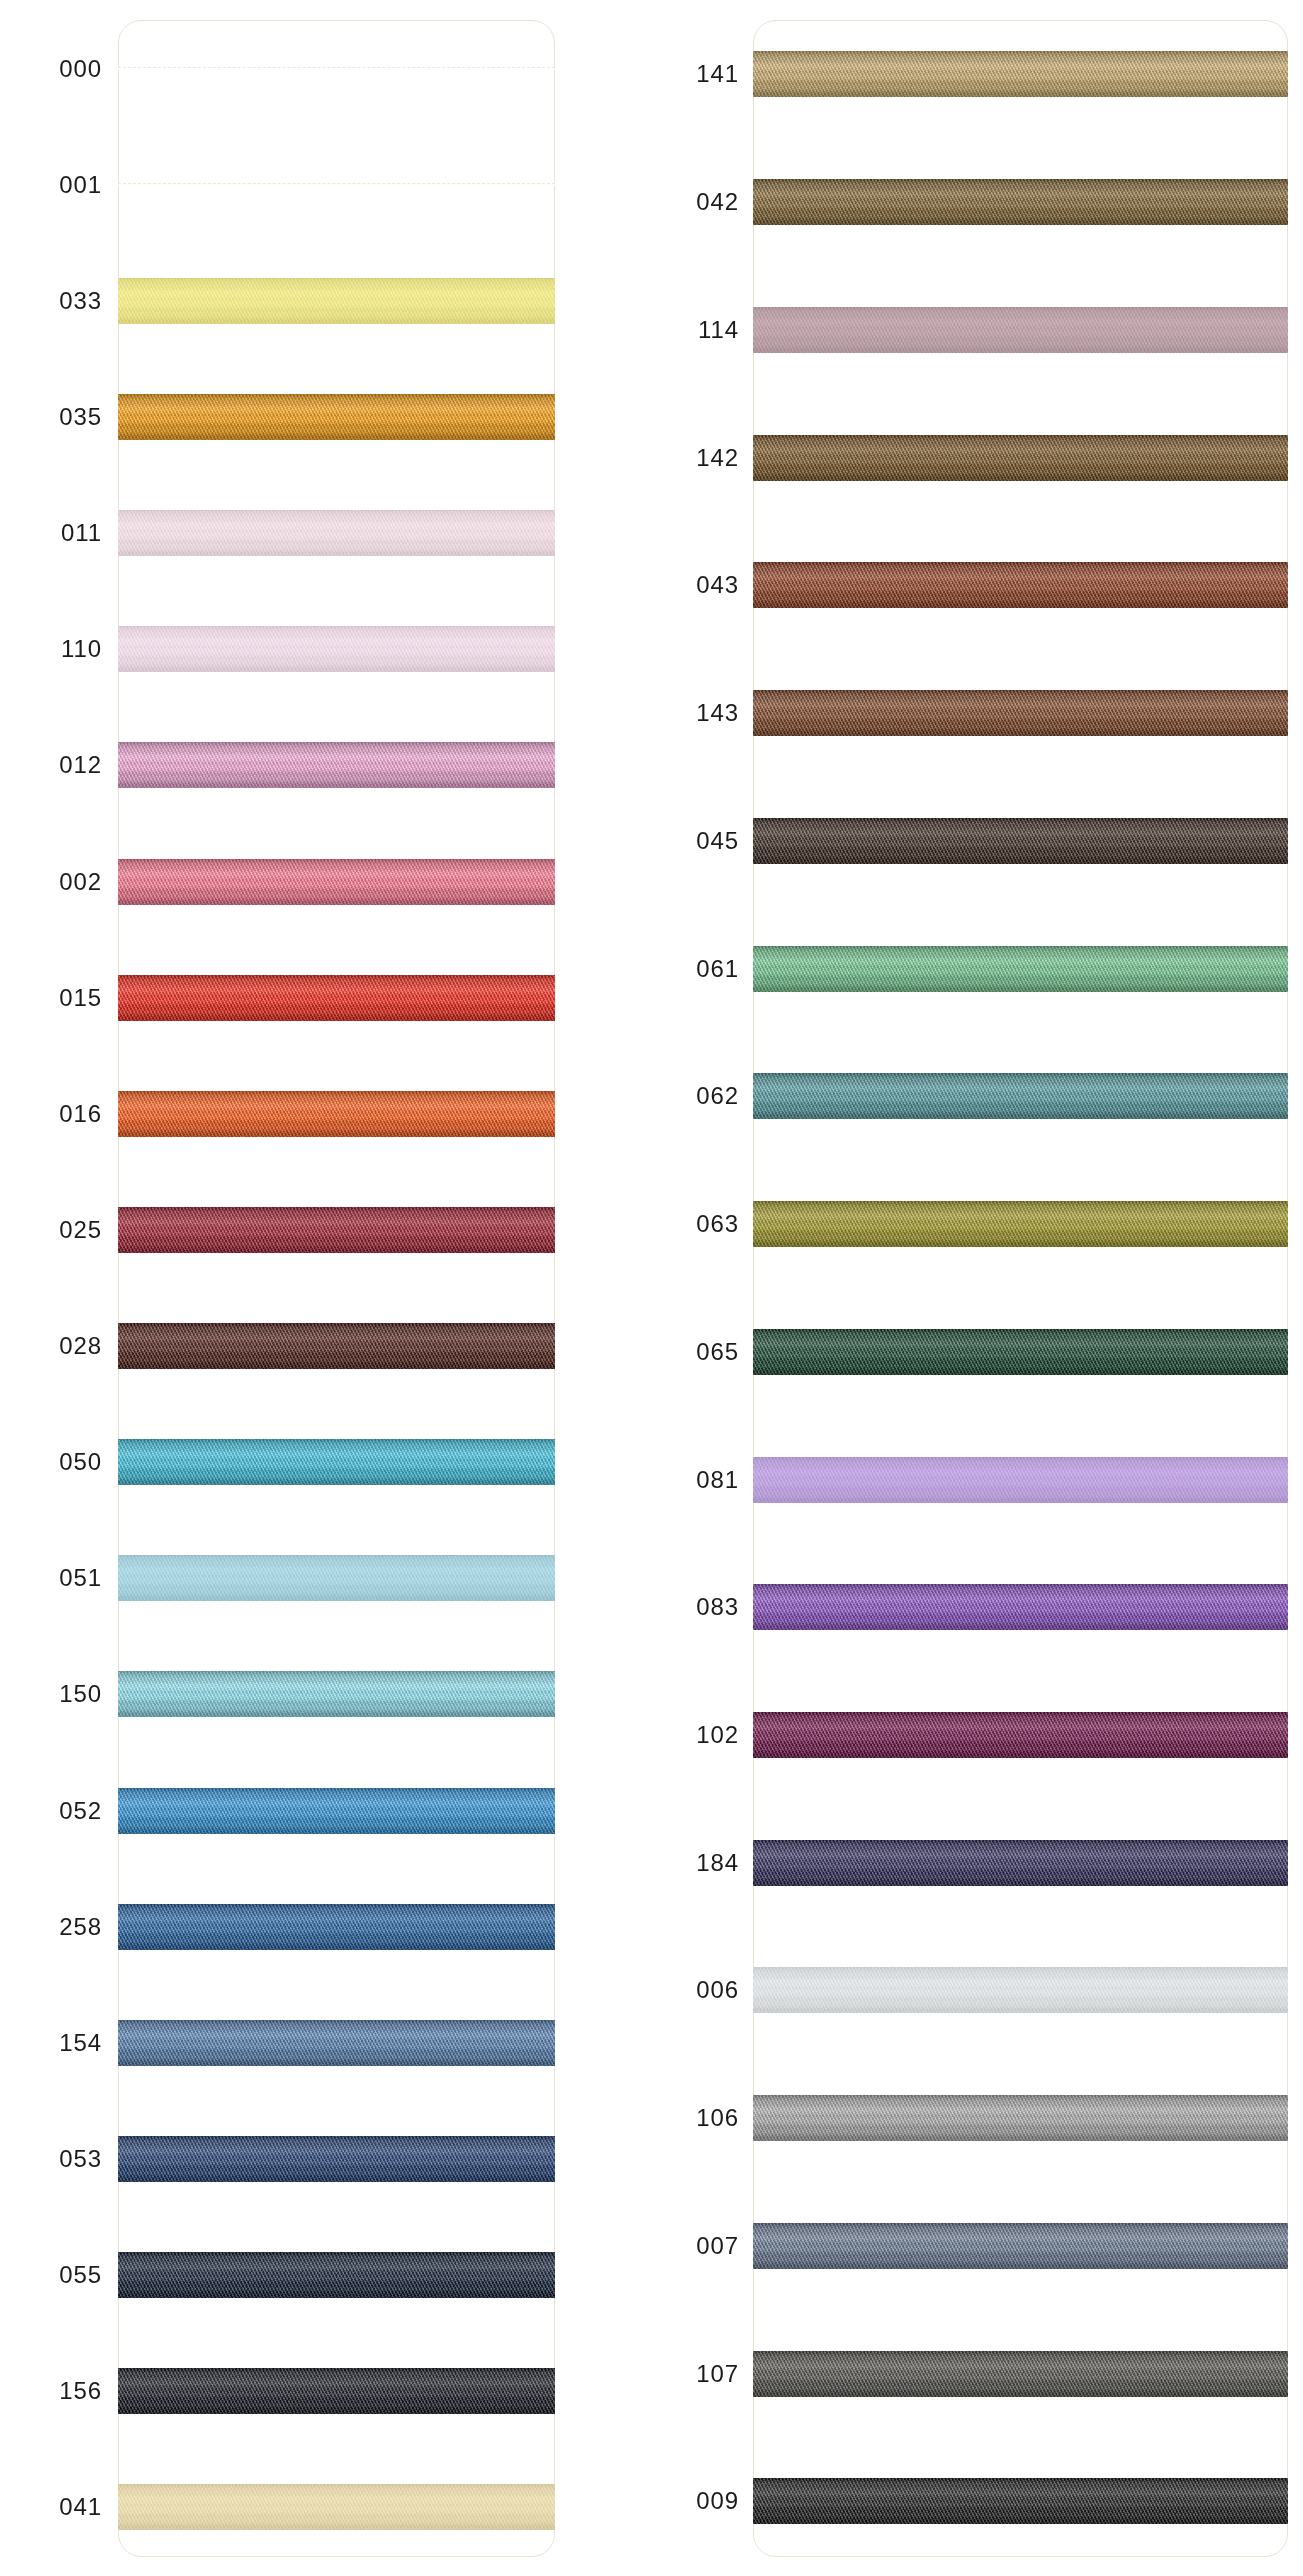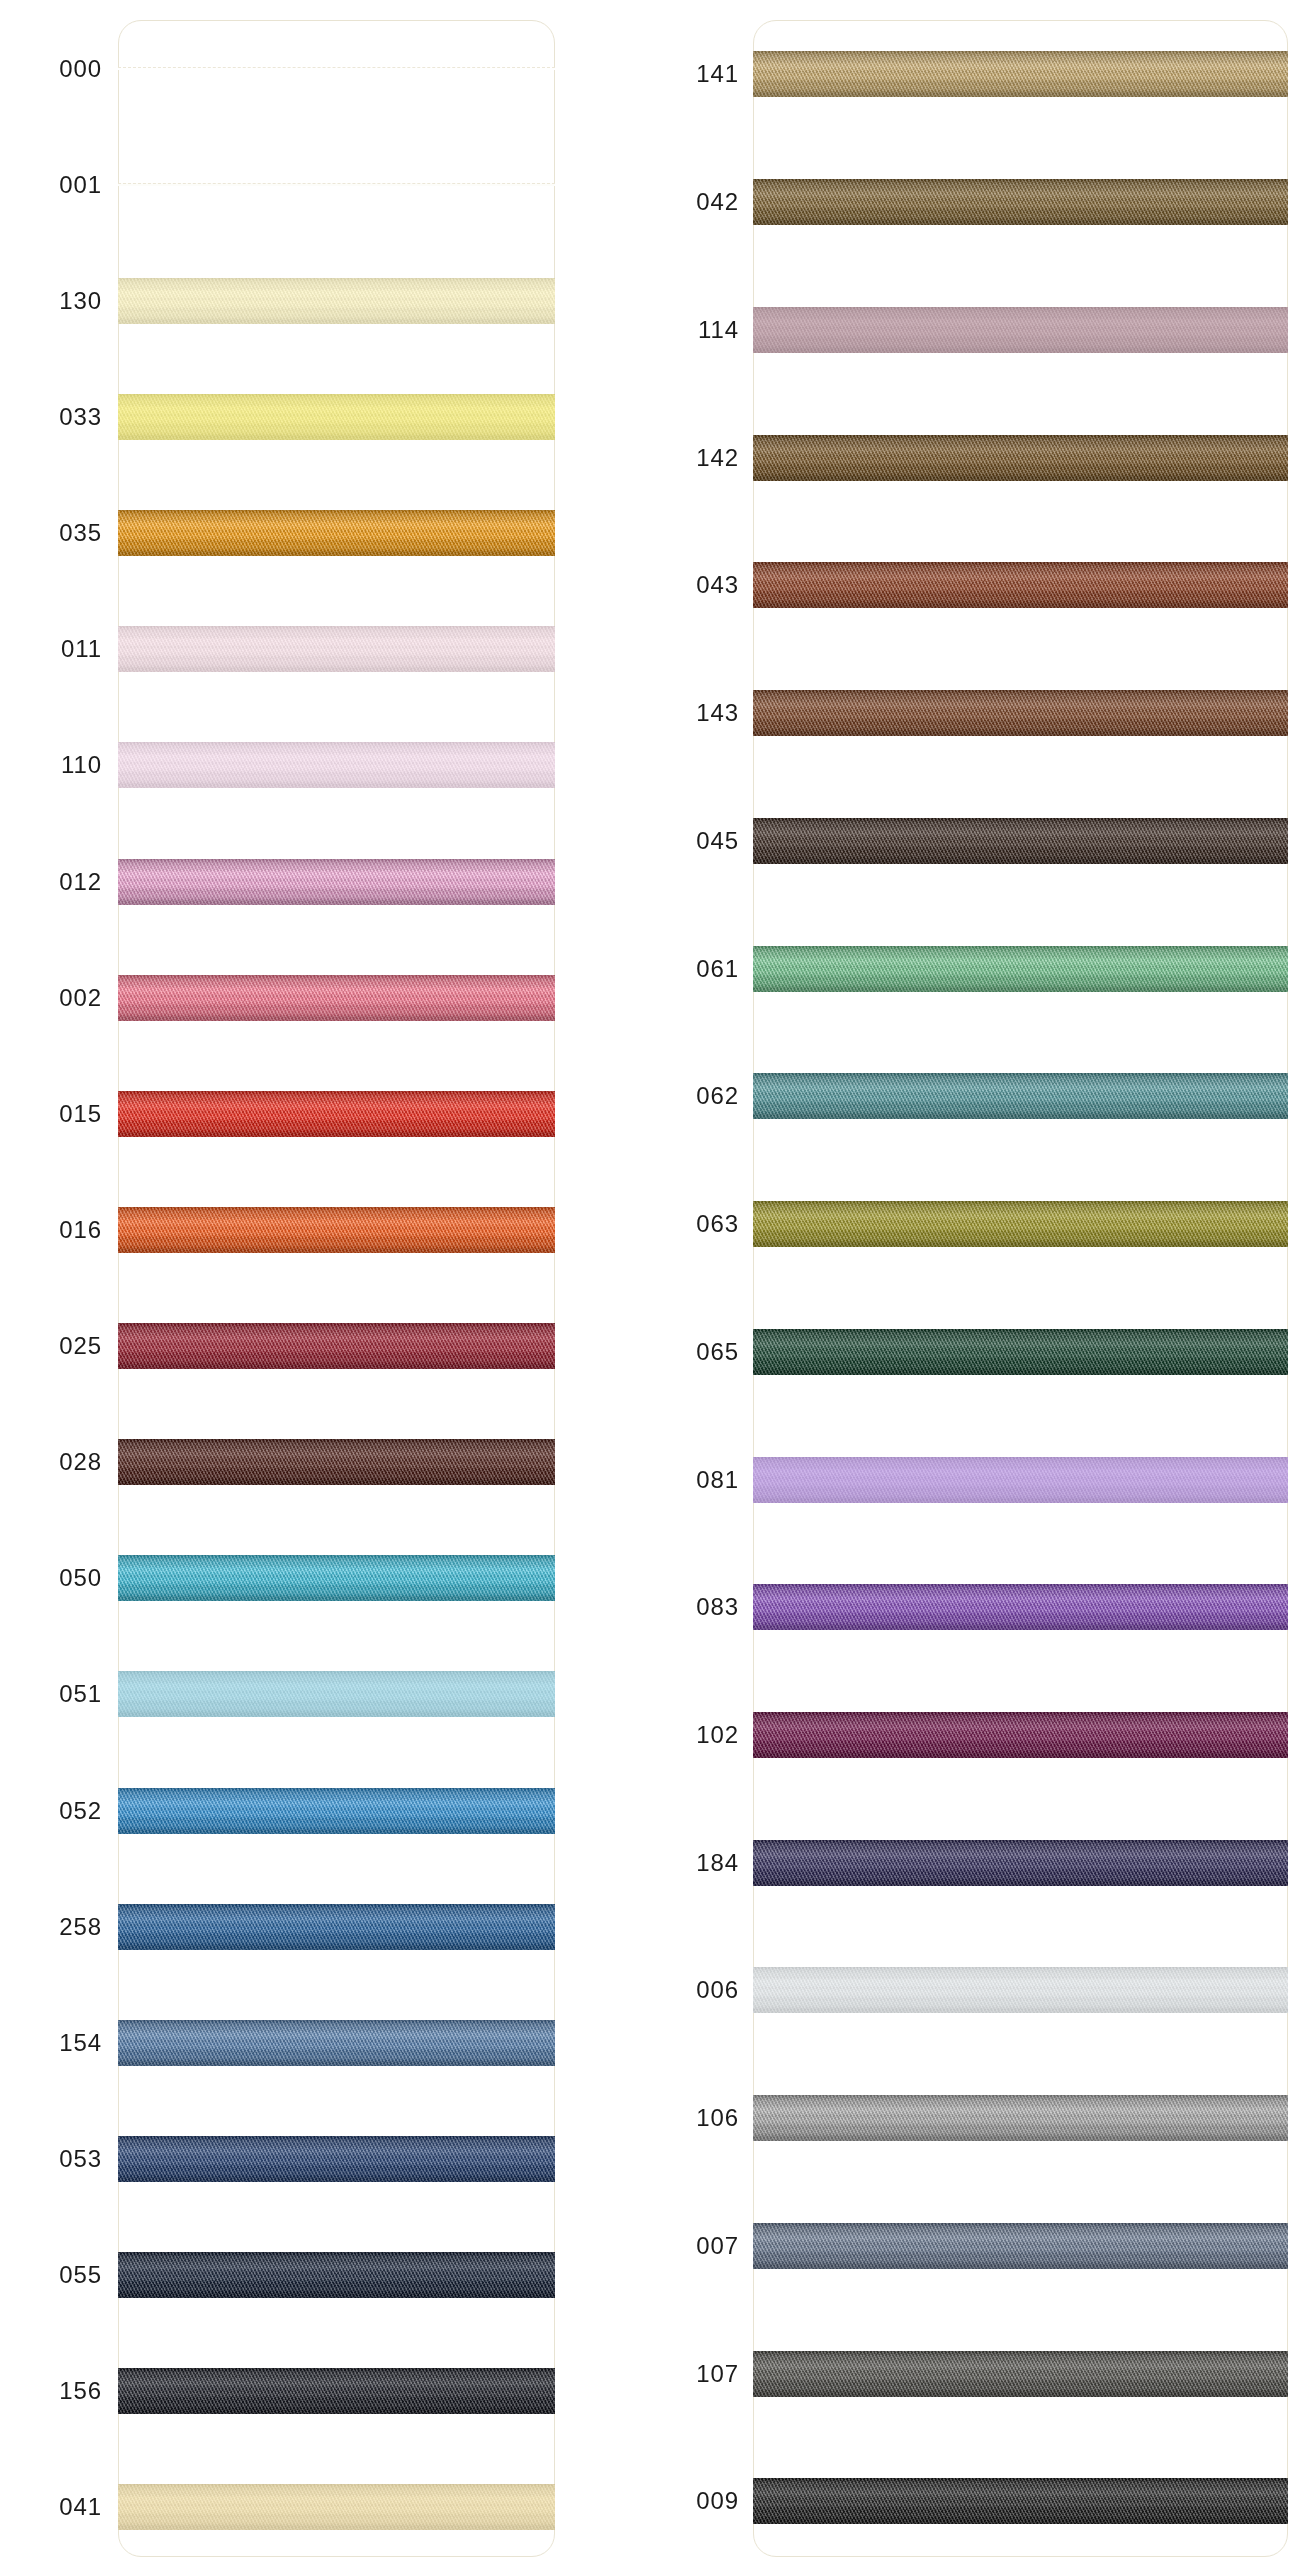--- a/index.html
+++ b/index.html
@@ -170,29 +170,20 @@
             <div class="swatch pale blank" style="background-color: rgb(255, 255, 255);"></div>
           </div>
         </div>
         <div class="row">
           <div class="row-label">001</div>
           <div class="swatch-slot">
             <div class="swatch pale blank" style="background-color: rgb(253, 253, 250);"></div>
           </div>
         </div>
         <div class="row">
-          <div class="row-label">130</div>
-          <div class="swatch-slot">
-            <div class="swatch pale" style="background-color: rgb(251, 244, 200);">
-              <div class="weave"></div>
-              <div class="shade"></div>
-            </div>
-          </div>
-        </div>
-        <div class="row">
           <div class="row-label">033</div>
           <div class="swatch-slot">
             <div class="swatch pale" style="background-color: rgb(248, 240, 138);">
               <div class="weave"></div>
               <div class="shade"></div>
             </div>
           </div>
         </div>
         <div class="row">
           <div class="row-label">035</div>
@@ -281,20 +272,29 @@
             <div class="swatch" style="background-color: rgb(54, 188, 217);">
               <div class="weave"></div>
               <div class="shade"></div>
             </div>
           </div>
         </div>
         <div class="row">
           <div class="row-label">051</div>
           <div class="swatch-slot">
             <div class="swatch pale" style="background-color: rgb(171, 220, 234);">
+              <div class="weave"></div>
+              <div class="shade"></div>
+            </div>
+          </div>
+        </div>
+        <div class="row">
+          <div class="row-label">150</div>
+          <div class="swatch-slot">
+            <div class="swatch" style="background-color: rgb(136, 220, 235);">
               <div class="weave"></div>
               <div class="shade"></div>
             </div>
           </div>
         </div>
         <div class="row">
           <div class="row-label">052</div>
           <div class="swatch-slot">
             <div class="swatch" style="background-color: rgb(42, 142, 212);">
               <div class="weave"></div>

